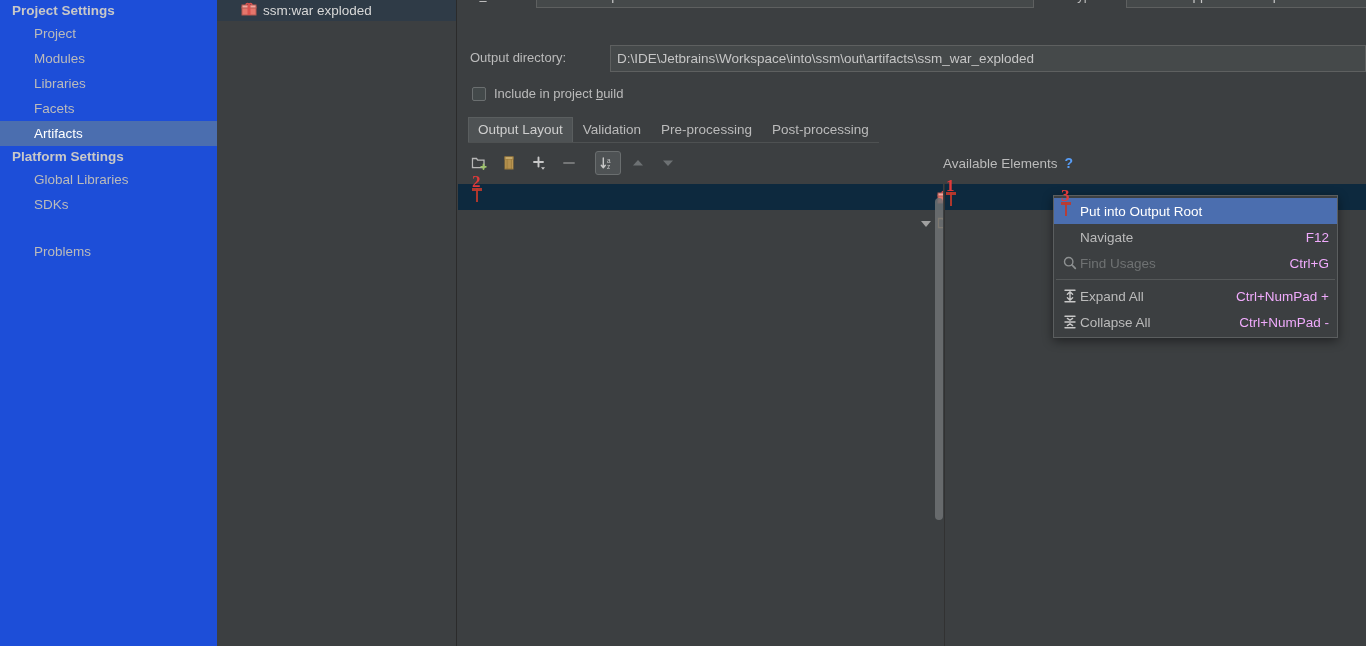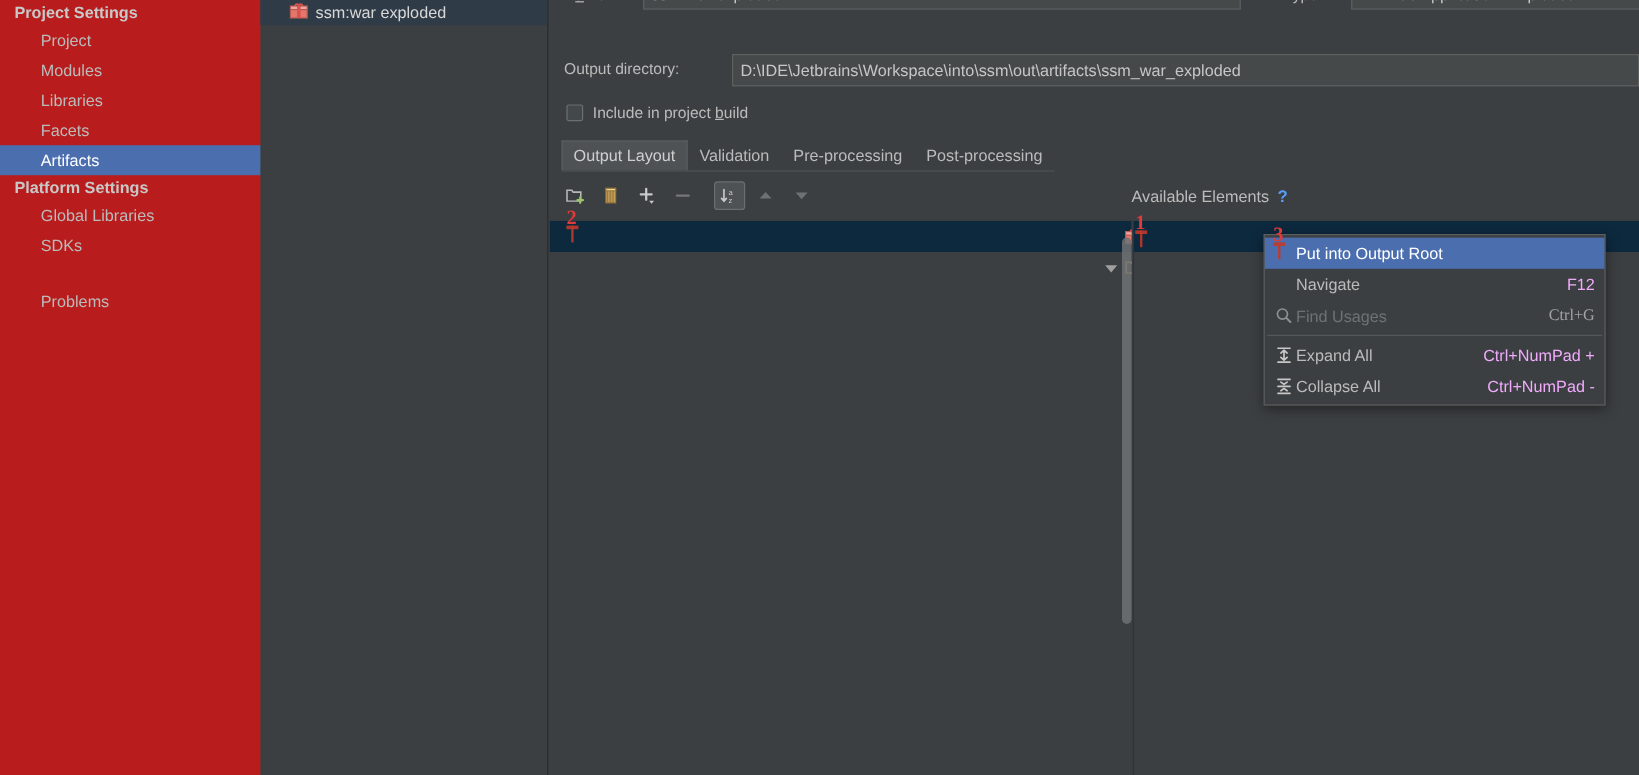--- a/index.html
+++ b/index.html
@@ -10,21 +10,21 @@
     font-family: "Liberation Sans", "DejaVu Sans", sans-serif;
     font-size: 13px;
     color: #bbbbbb;
     -webkit-font-smoothing: antialiased;
   }
   #root { position: relative; width: 1366px; height: 646px; }
 
   
   #sidebar {
     position: absolute; left: 0; top: 0; width: 256px; height: 646px;
-    background: #b91c1c;
+    background: #1d4ed8;
     border-right: 3px solid #000000;
   }
   .side-group {
     font-weight: bold; color: #c8c8c8;
     padding: 3px 0 3px 12px; font-size: 13.5px;
     white-space: nowrap;
   }
   .side-item {
     padding: 4px 0 4px 34px; font-size: 13.5px; color: #bbbbbb;
     white-space: nowrap; line-height: 17px;
@@ -165,21 +165,21 @@
   .mi {
     display: flex; align-items: center; height: 26px;
     padding: 0 8px 0 6px; color: #bbbbbb; white-space: nowrap;
   }
   .mi.highlight { background: #4b6eaf; color: #ffffff; }
   .mi.disabled { color: #6f7273; }
   .mi .mi-ico { width: 20px; flex: 0 0 auto; display: flex; justify-content: center; }
   .mi .mi-lbl { flex: 1 1 auto; }
   .mi .mi-key { color: #f0abfc; padding-left: 18px; }
   .mi.highlight .mi-key { color: #e6e6e6; }
-  .mi.disabled .mi-key { color: #a3a3a3; font-family: Liberation Serif, serif; }
+  .mi.disabled .mi-key { color: #f0abfc; }
   .mi-sep { height: 1px; background: #555859; margin: 3px 2px; }
 
   
   .annot {
     position: absolute; color: #e03a3a;
     font-family: "Liberation Serif", serif;
     font-size: 17px; font-weight: bold;
     pointer-events: none;
   }
   .annot-pin {

